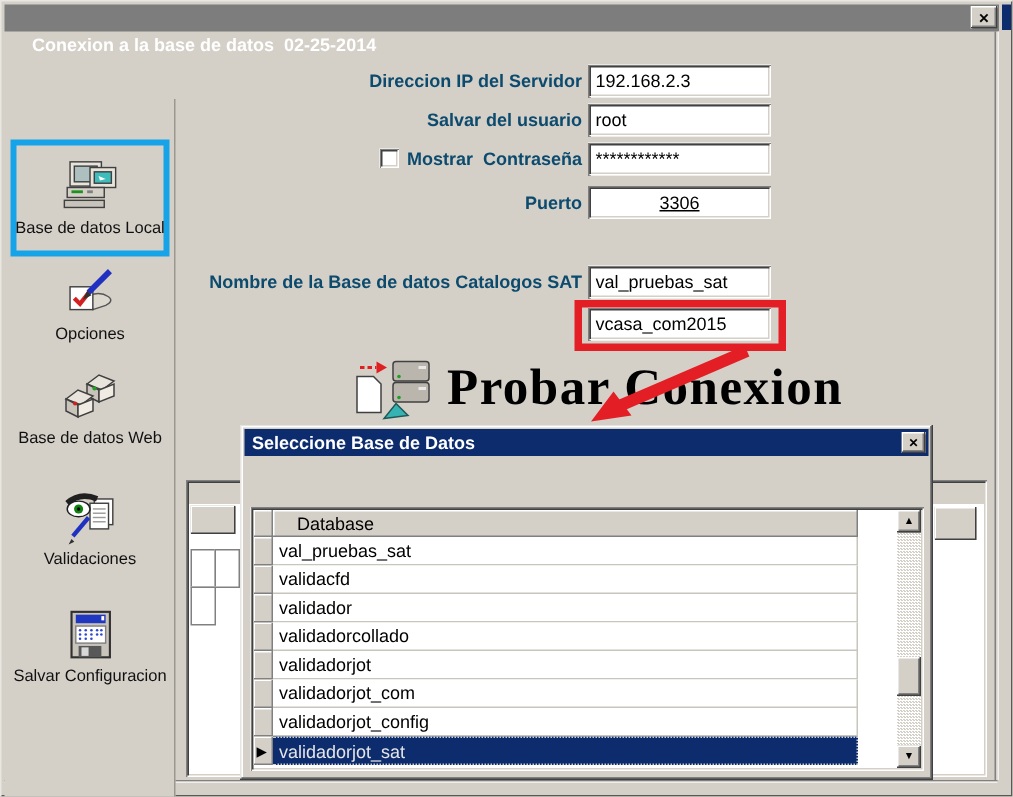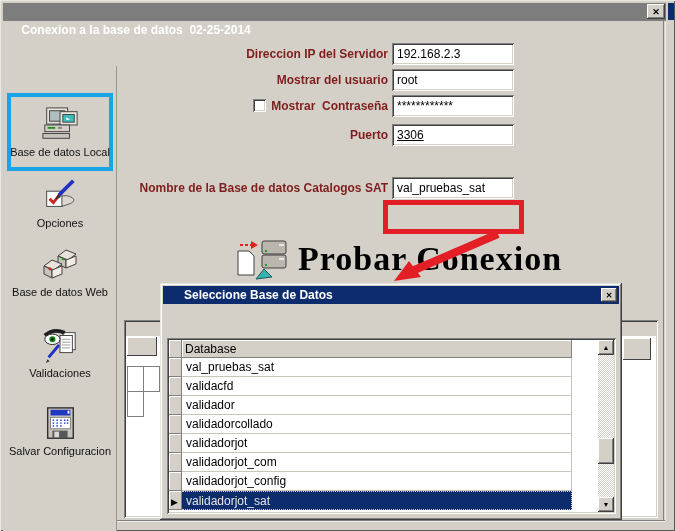--- a/index.html
+++ b/index.html
@@ -30,27 +30,27 @@
              background:#d4d0c8; border-right:1px solid #9a978f;margin-top:45px; }
   .side-item { position:absolute; left:0; width:114px; display:flex; flex-direction:column;
                align-items:center; gap:3px; font-size:11px; color:#101010; cursor:pointer; }
   .side-item.sel { left:4px; top:27px; width:106px; height:78px; border:4px solid #17a3e8;
                    justify-content:center; gap:2px; }
   .side-label { white-space:nowrap; }
 
   
   .frow { position:absolute; left:0; height:22px; width:675px; }
   .flabel { position:absolute; left:120px; width:268px; text-align:right; font-weight:bold;
-            font-size:12px; line-height:22px; white-space:pre; color:#7f1d1d; }
+            font-size:12px; line-height:22px; white-space:pre; color:#0c4a6e; }
   .ffield { position:absolute; left:392px; top:0; width:122px; height:22px; background:#fff;
             border:0; outline:none; color:#000;
             box-shadow: inset 1px 1px 0 #808080, inset -1px -1px 0 #ffffff,
                         inset 2px 2px 0 #404040, inset -2px -2px 0 #d4d0c8;
             font:12px "Liberation Sans",sans-serif; padding:0 5px; }
-  .ffield.num { text-align:left;text-decoration:underline; }
+  .ffield.num { text-align:center;text-decoration:underline; }
   .checkbox { position:absolute; left:253px; top:4px; width:13px; height:13px; background:#fff;
               box-shadow: inset 1px 1px 0 #808080, inset -1px -1px 0 #ffffff,
                           inset 2px 2px 0 #404040, inset -2px -2px 0 #d4d0c8; cursor:pointer; }
 
   
   .probar { position:absolute; left:234px; top:239px; display:flex; align-items:flex-start;
             gap:6px; cursor:pointer; z-index:1; }
   .probar-text { font-family:"Liberation Serif",serif; font-weight:bold; font-size:34px;
                  line-height:40px; color:#000; letter-spacing:1px; white-space:nowrap; }
 
@@ -65,30 +65,30 @@
   .up-cell   { position:absolute; background:#fff; border:1px solid #808080; }
   .up-colhdr { position:absolute; left:499px; top:18px; width:28px; height:22px; background:#d4d0c8;
                box-shadow: inset -1px -1px 0 #404040, inset 1px 1px 0 #fff; }
 
   
   .dialog { position:absolute; left:160px; top:283px; width:462px; height:237px; background:#d4d0c8;
             z-index:10;
             box-shadow: inset -1px -1px 0 #404040, inset 1px 1px 0 #e6e4df,
                         inset -2px -2px 0 #808080, inset 2px 2px 0 #ffffff; }
   .dlg-title { position:absolute; left:3px; top:3px; width:456px; height:18px; background:#0d2c6e;
-               color:#fff; font-weight:bold; font-size:12px; line-height:18px; padding-left:21px; }
+               color:#fff; font-weight:bold; font-size:12px; line-height:18px; padding-left:5px; }
   .dlg-close { position:absolute; right:2px; top:2px; width:16px; height:14px; font-size:8px; }
 
   .dgrid { position:absolute; left:7px; top:55px; width:449px; height:176px; background:#fff;
            box-shadow: inset 1px 1px 0 #808080, inset -1px -1px 0 #ffffff,
                        inset 2px 2px 0 #404040, inset -2px -2px 0 #d4d0c8; }
   .g-header { position:absolute; left:2px; top:2px; height:18px; display:flex; }
   .g-sel { width:13px; flex:none; background:#d4d0c8;
            box-shadow: inset -1px -1px 0 #808080, inset 1px 1px 0 #fff; }
-  .g-hdr-cell { width:390px; background:#d4d0c8; font-size:12px; line-height:18px; padding-left:3px;
+  .g-hdr-cell { width:390px; background:#d4d0c8; font-size:12px; line-height:18px; padding-left:16px;
                 color:#000; box-shadow: inset -1px -1px 0 #808080, inset 1px 1px 0 #fff; }
   .g-row { position:absolute; left:2px; height:19px; display:flex; cursor:pointer; }
   .g-cell { width:390px; font-size:12px; line-height:18px; padding-left:4px; background:#fff;
             color:#000; border-bottom:1px solid #c8c5bd; border-right:1px solid #c8c5bd;
             white-space:nowrap; overflow:hidden; }
   .g-row.selected .g-cell { background:#0d2c6e; color:#e5e5e5; border:1px dotted #cfcfcf; border-left:none; }
   .ptr { font-size:9px; line-height:18px; padding-left:2px; color:#000; }
 
   .vscroll { position:absolute; right:2px; top:2px; width:16px; height:172px; background-color:#fff;
              background-image: conic-gradient(#d4d0c8 25%, #0000 0 50%, #d4d0c8 0 75%, #0000 0);
@@ -207,37 +207,38 @@
       <span class="side-label">Salvar Configuracion</span>
     </div>
 
   </div>
 
   <div class="frow" style="top:43px">
     <label class="flabel">Direccion IP del Servidor</label>
     <input class="ffield" readonly="" value="192.168.2.3" style="">
   </div>
   <div class="frow" style="top:69px">
-    <label class="flabel">Mostrar del usuario</label>
+    <label class="flabel">Salvar del usuario</label>
     <input class="ffield" readonly="" value="root" style="">
   </div>
   <div class="frow" style="top:95px">
     <span class="checkbox"></span>
     <label class="flabel">Mostrar  Contraseña</label>
     <input class="ffield" readonly="" value="************" style="">
   </div>
   <div class="frow" style="top:124px">
     <label class="flabel">Puerto</label>
     <input class="ffield num" readonly="" value="3306" style="">
   </div>
   <div class="frow" style="top:177px">
     <label class="flabel">Nombre de la Base de datos Catalogos SAT</label>
     <input class="ffield" readonly="" value="val_pruebas_sat" style="">
   </div>
   <div class="frow" style="top:205px">
+    <input class="ffield" readonly="" value="vcasa_com2015" style="">
   </div>
 
   <div class="probar">
     <svg width="58" height="44" viewBox="0 0 58 44">
       <path d="M4 12 h11 l5 5 v19 h-16 z" fill="#ffffff" stroke="#404040"></path>
       <path d="M6 6 h11" stroke="#e02020" stroke-width="2" stroke-dasharray="3 2"></path>
       <path d="M17 2 l7 4 -7 4 z" fill="#e02020"></path>
       <rect x="28" y="2" width="24" height="13" rx="2" fill="#bab6ae" stroke="#404040"></rect>
       <rect x="28" y="16" width="24" height="13" rx="2" fill="#bab6ae" stroke="#404040"></rect>
       <rect x="45" y="5" width="5" height="2" fill="#e8e8e8"></rect>

